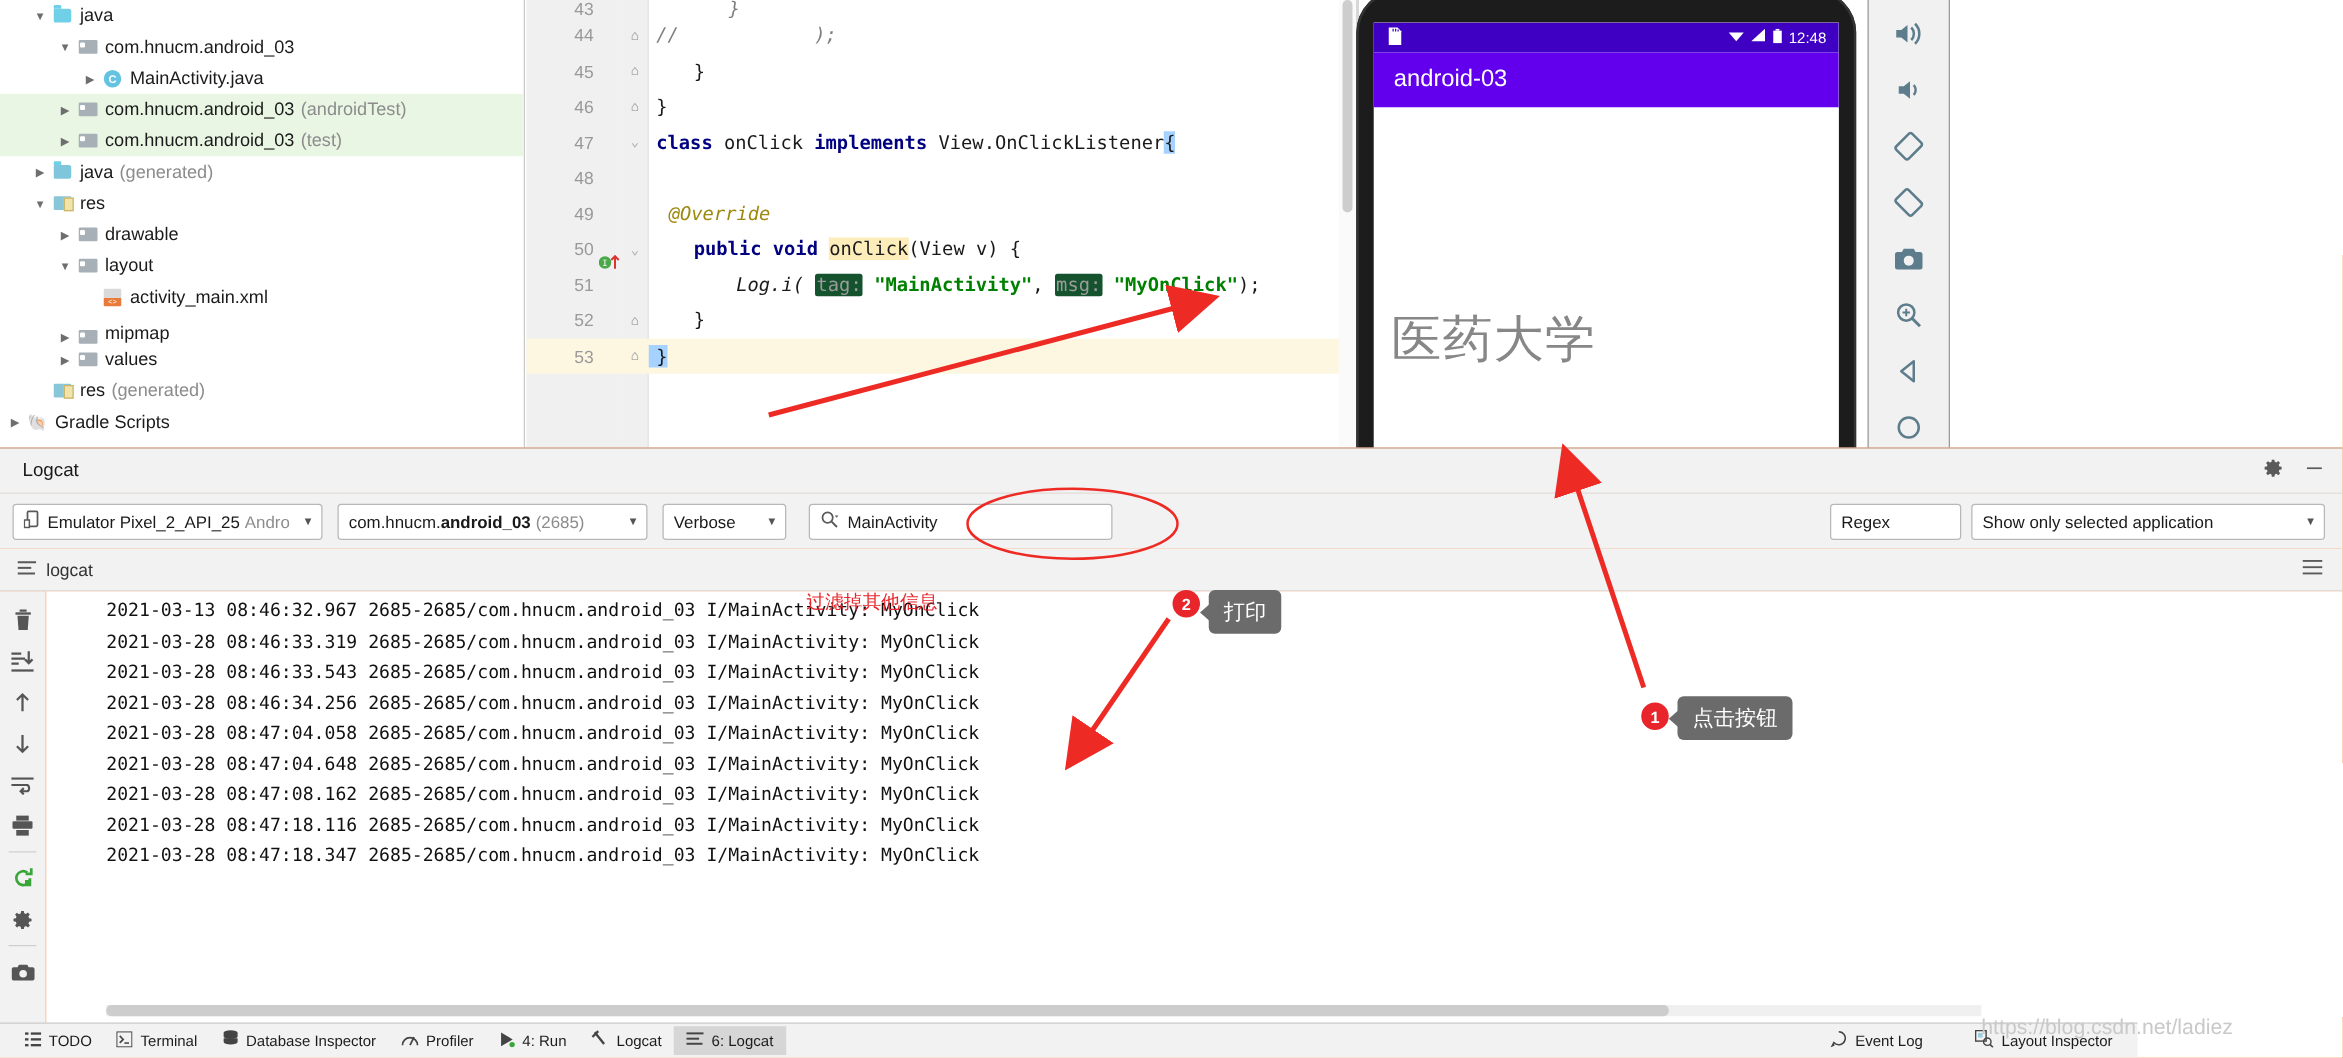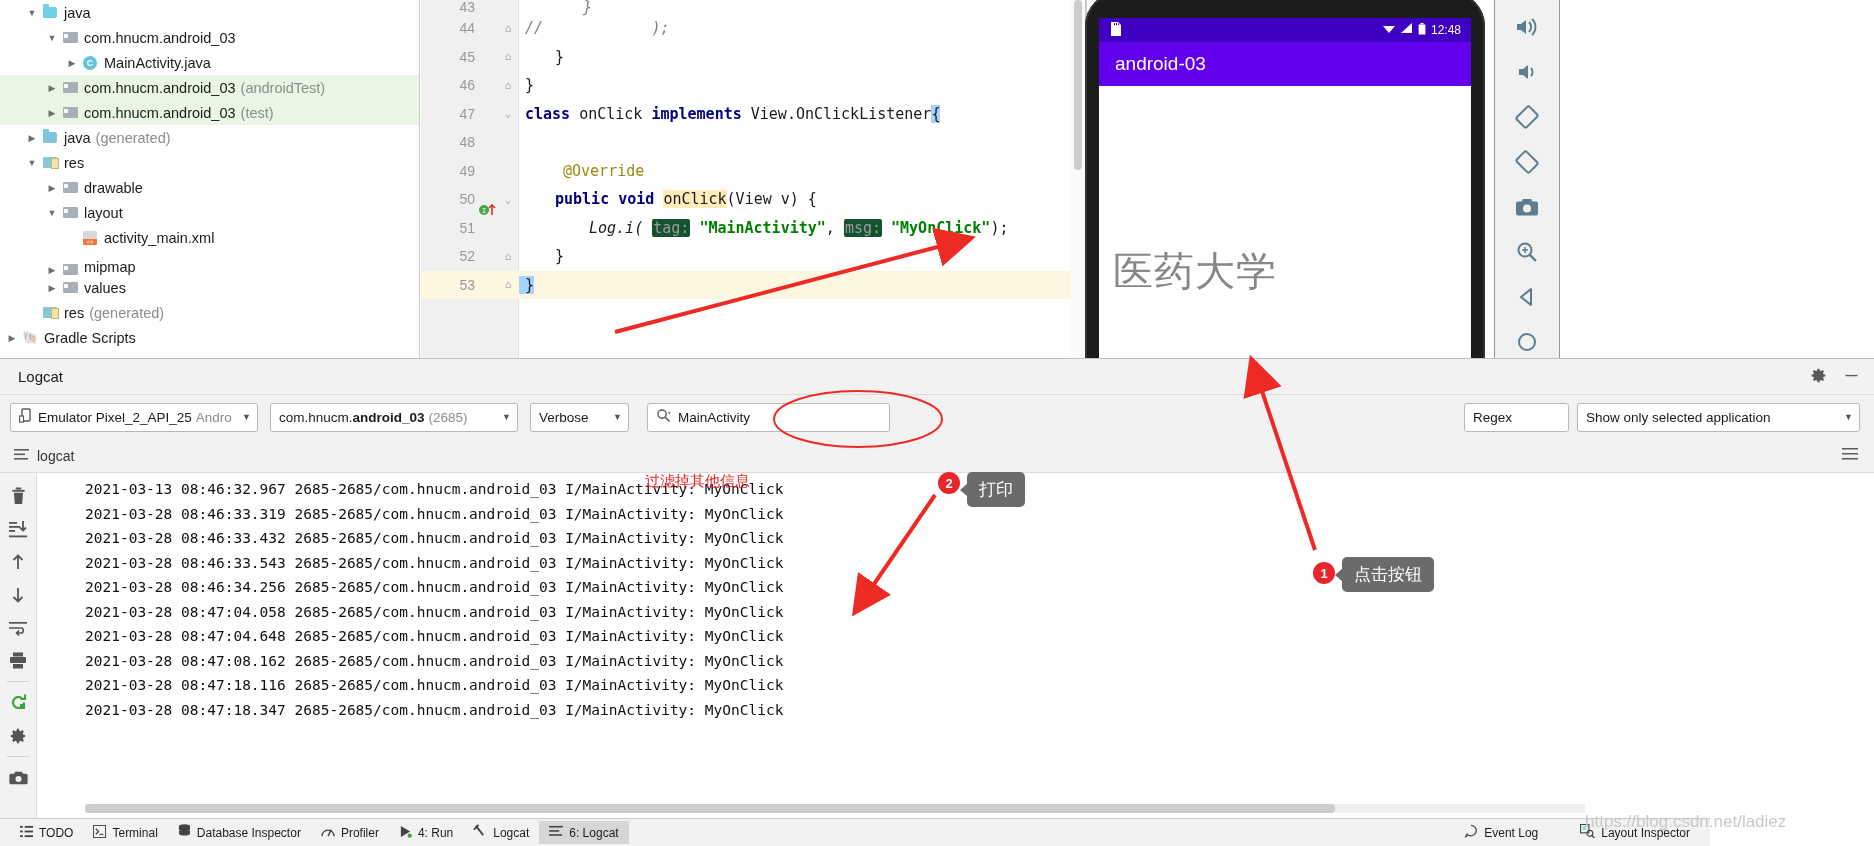--- a/index.html
+++ b/index.html
@@ -373,21 +373,21 @@
       <div class="crow">
         <span class="lineno">48</span>
         <span class="gut-marks"></span>
         <span class="foldmark"></span>
       </div>
 
       <div class="crow">
         <span class="lineno">49</span>
         <span class="gut-marks"></span>
         <span class="foldmark"></span>
-        <span class="ctext anno" style="padding-left:44px;">@Override</span>
+        <span class="ctext anno" style="padding-left:16px;font-style:italic;">@Override</span>
       </div>
 
       <div class="crow">
         <span class="lineno">50</span>
         <span class="gut-marks">
           <svg width="18" height="16" viewBox="0 0 18 16" style="position:absolute;left:0;top:3px;">
             <circle cx="5" cy="8" r="5" fill="#4aa84a"></circle>
             <text x="5" y="11" font-size="7" fill="#fff" text-anchor="middle" font-family="monospace">I</text>
             <path d="M13 13 L13 3 M10 6 L13 3 L16 6" stroke="#d33" stroke-width="1.6" fill="none"></path>
           </svg>
@@ -679,21 +679,20 @@
               <path d="M6.5 1.5 h7 l1.2 2 H18 a1.6 1.6 0 0 1 1.6 1.6 v8 a1.6 1.6 0 0 1 -1.6 1.6 H2 a1.6 1.6 0 0 1 -1.6 -1.6 v-8 A1.6 1.6 0 0 1 2 3.5 h3.3 z"></path>
               <circle cx="10" cy="9" r="3.2" fill="#f2f2f2"></circle>
             </svg>
         </div>
       </div>
 
       <div class="log-list">
         <div id="log-lines">
             <div class="log-line">2021-03-13 08:46:32.967 2685-2685/com.hnucm.android_03 I/MainActivity: MyOnClick</div>
             <div class="log-line">2021-03-28 08:46:33.319 2685-2685/com.hnucm.android_03 I/MainActivity: MyOnClick</div>
-            <div class="log-line">2021-03-28 08:46:33.432 2685-2685/com.hnucm.android_03 I/MainActivity: MyOnClick</div>
             <div class="log-line">2021-03-28 08:46:33.543 2685-2685/com.hnucm.android_03 I/MainActivity: MyOnClick</div>
             <div class="log-line">2021-03-28 08:46:34.256 2685-2685/com.hnucm.android_03 I/MainActivity: MyOnClick</div>
             <div class="log-line">2021-03-28 08:47:04.058 2685-2685/com.hnucm.android_03 I/MainActivity: MyOnClick</div>
             <div class="log-line">2021-03-28 08:47:04.648 2685-2685/com.hnucm.android_03 I/MainActivity: MyOnClick</div>
             <div class="log-line">2021-03-28 08:47:08.162 2685-2685/com.hnucm.android_03 I/MainActivity: MyOnClick</div>
             <div class="log-line">2021-03-28 08:47:18.116 2685-2685/com.hnucm.android_03 I/MainActivity: MyOnClick</div>
             <div class="log-line">2021-03-28 08:47:18.347 2685-2685/com.hnucm.android_03 I/MainActivity: MyOnClick</div>
           </div>
         <div class="log-hscroll">
             <div class="th"></div>

